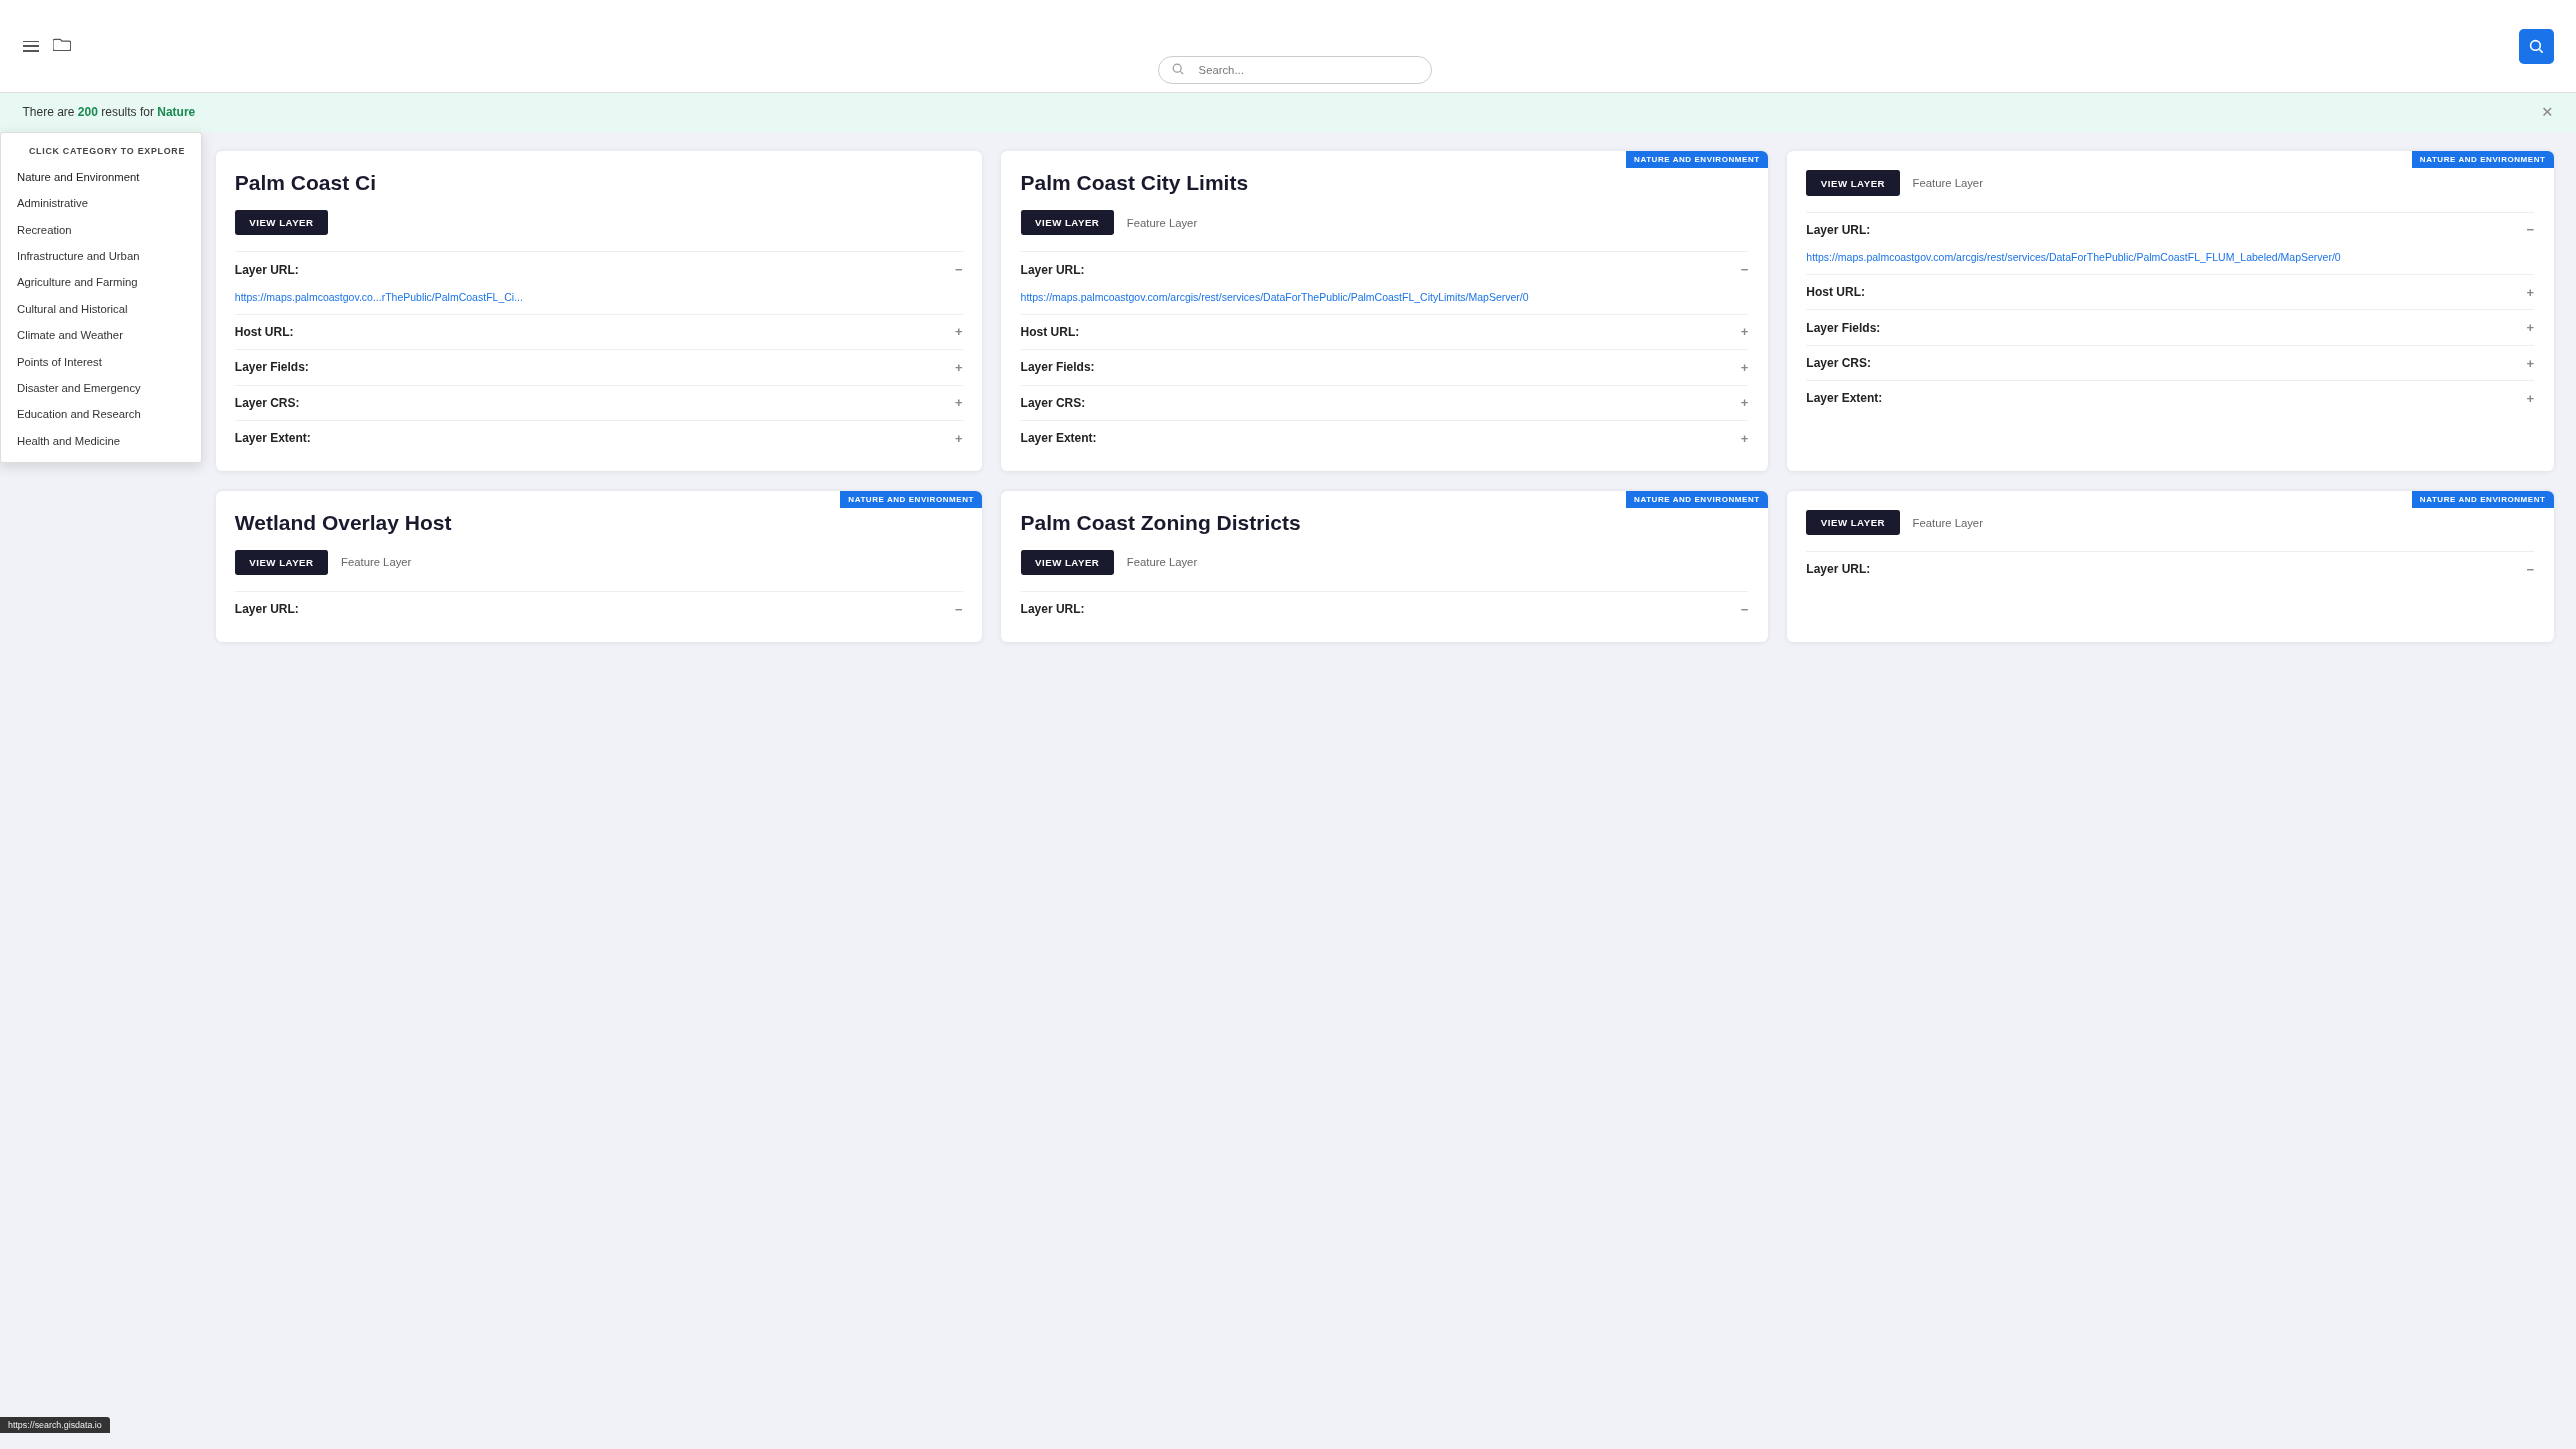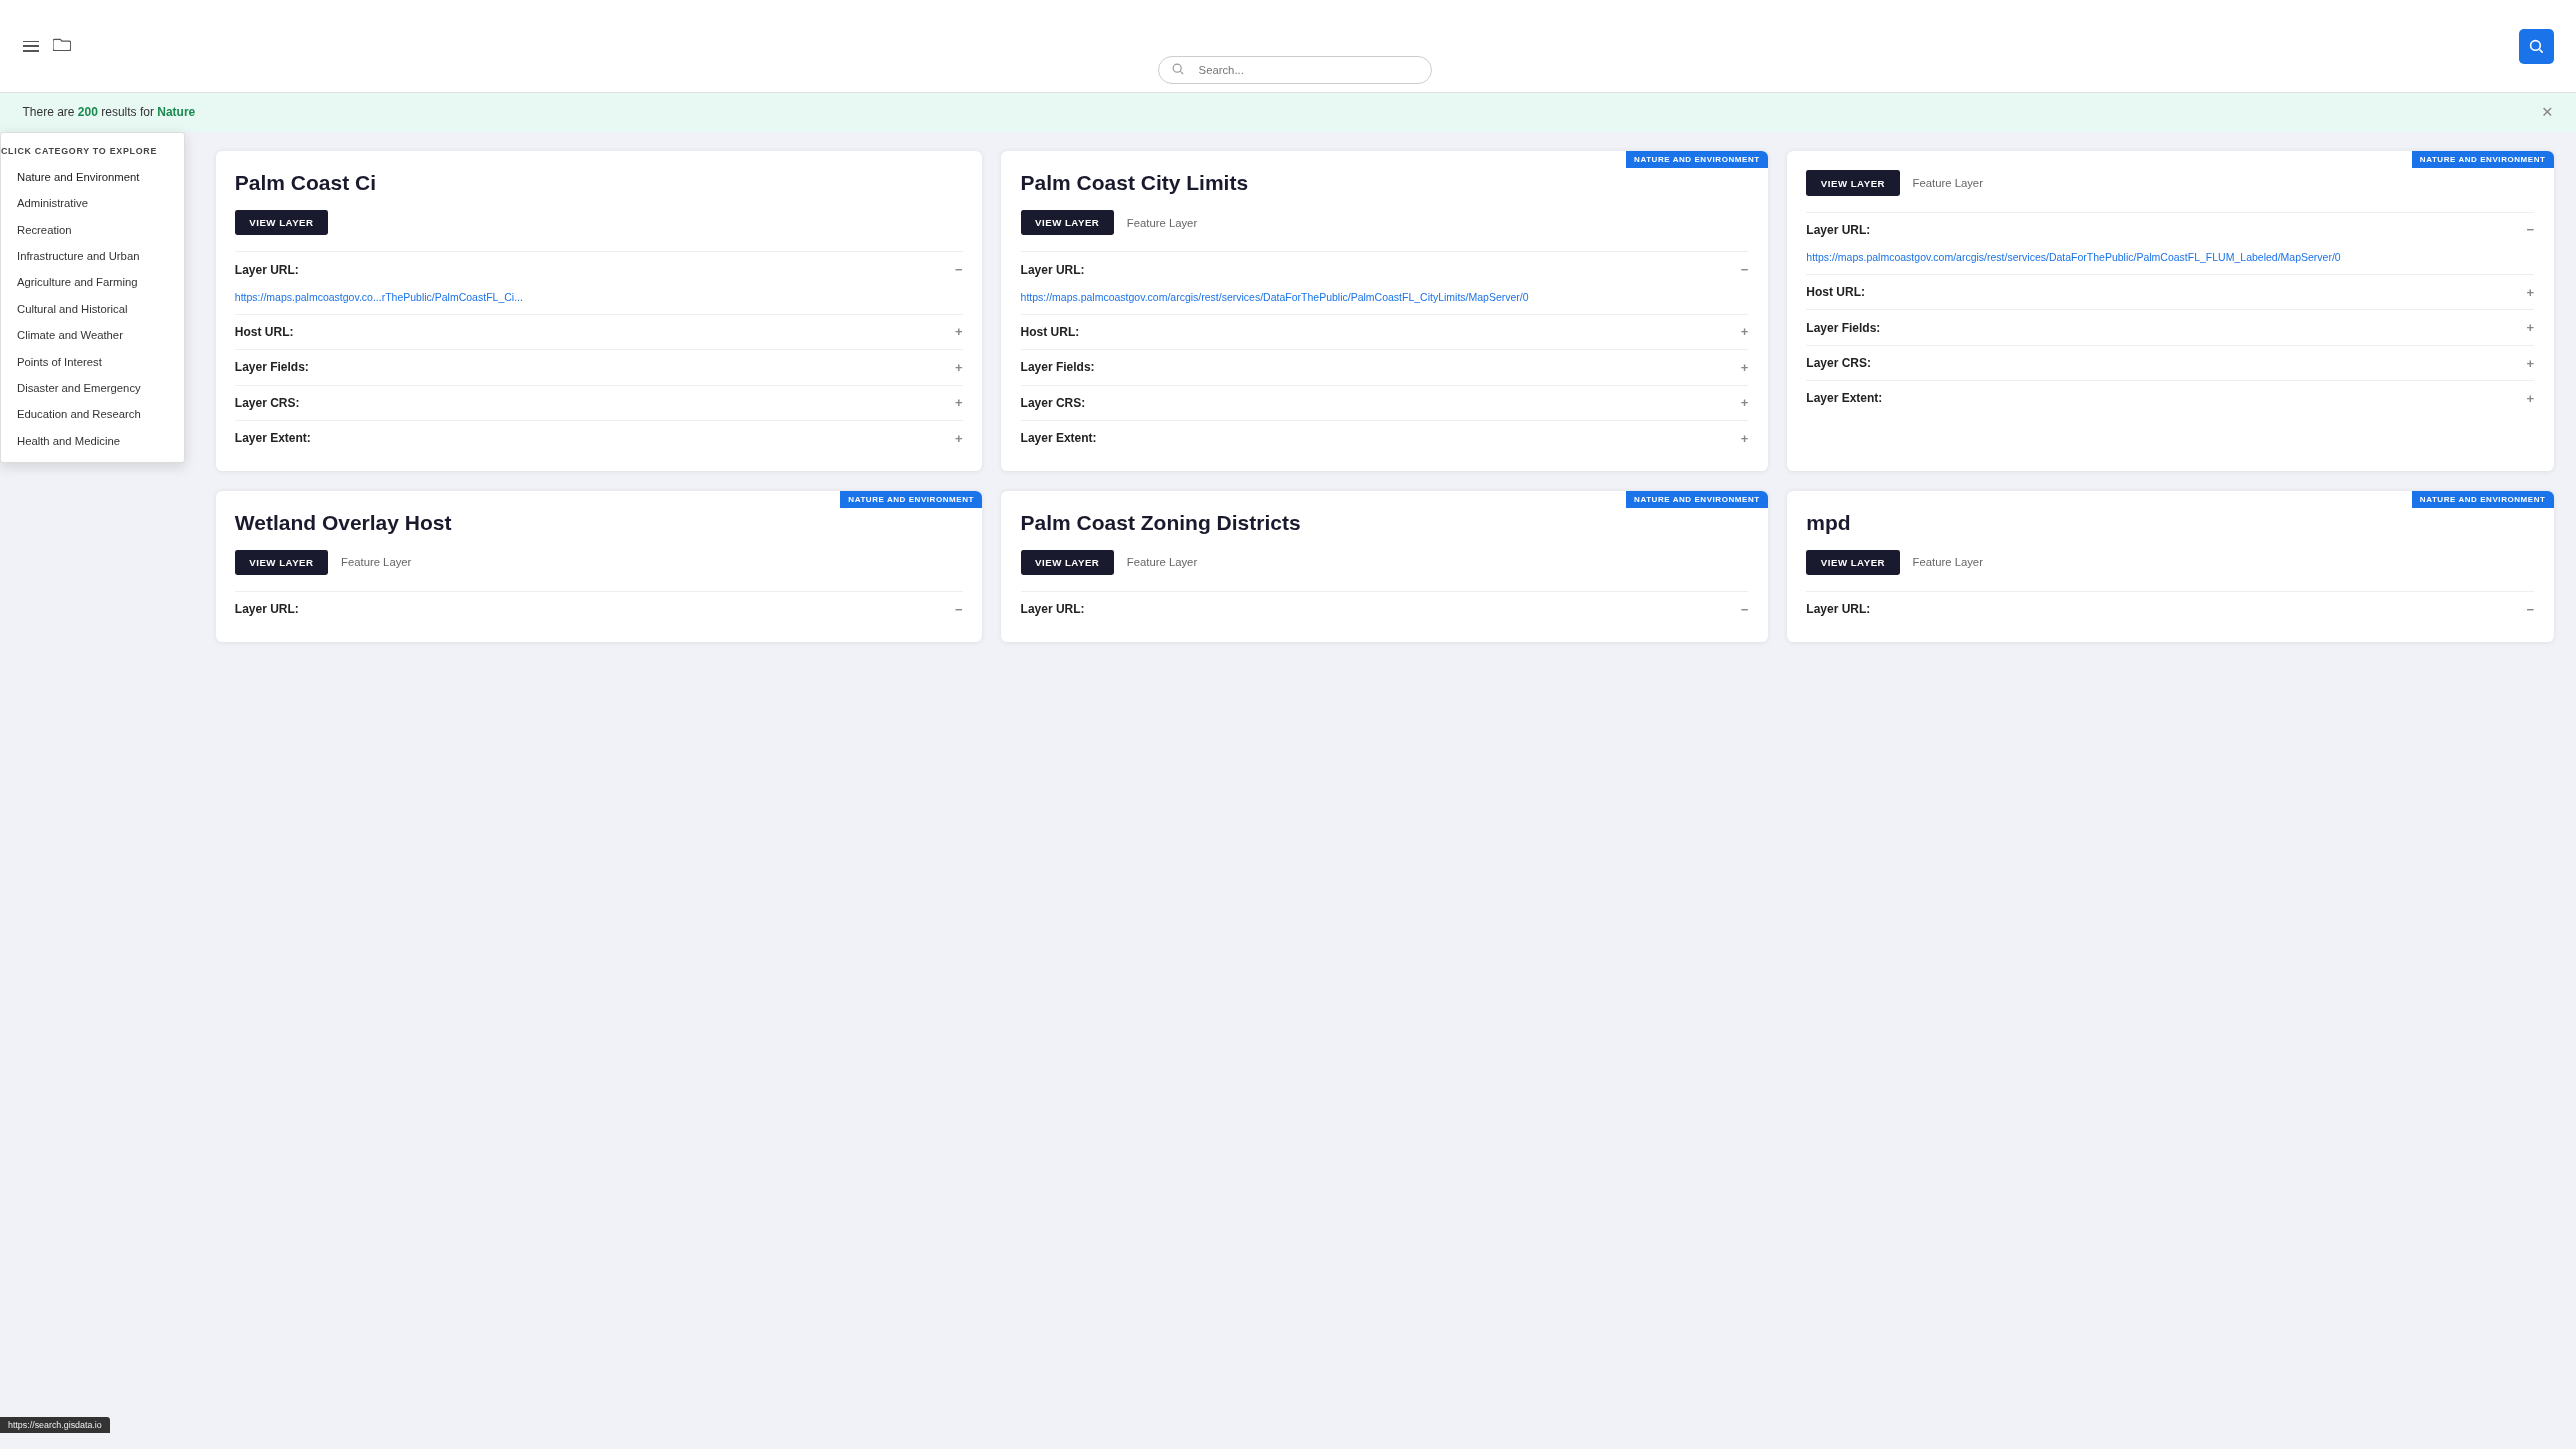--- a/index.html
+++ b/index.html
@@ -82,21 +82,21 @@
       box-shadow: 0 3.2px 13px rgba(0,0,0,0.13);
       z-index: 200;
       min-width: 185px;
       padding: 13px 0 8px 0;
     }
     .dropdown-header {
       font-size: 8.9px;
       font-weight: 700;
       letter-spacing: 0.08em;
       color: #444;
-      padding: 0 16px 8px 0;
+      padding: 0 16px 8px 28px;
       text-transform: uppercase;
     }
     .dropdown-item {
       padding: 7.2px 16px;
       font-size: 11.3px;
       color: #333;
       cursor: pointer;
       transition: background 0.15s;
     }
     .dropdown-item.active { color: #222; font-weight: 500; }
@@ -381,21 +381,20 @@
         <div class="card-field">
           <span>Layer URL:</span>
           <span class="field-icon">−</span>
         </div>
       </div>
     </div>
 
     <div class="card">
       <div class="card-badge">NATURE AND ENVIRONMENT</div>
       <div class="card-body">
-        <div class="card-title">mpd</div>
         <div class="card-actions">
           <button class="view-layer-btn">VIEW LAYER</button>
           <span class="layer-type">Feature Layer</span>
         </div>
         <div class="card-field">
           <span>Layer URL:</span>
           <span class="field-icon">−</span>
         </div>
       </div>
     </div>

